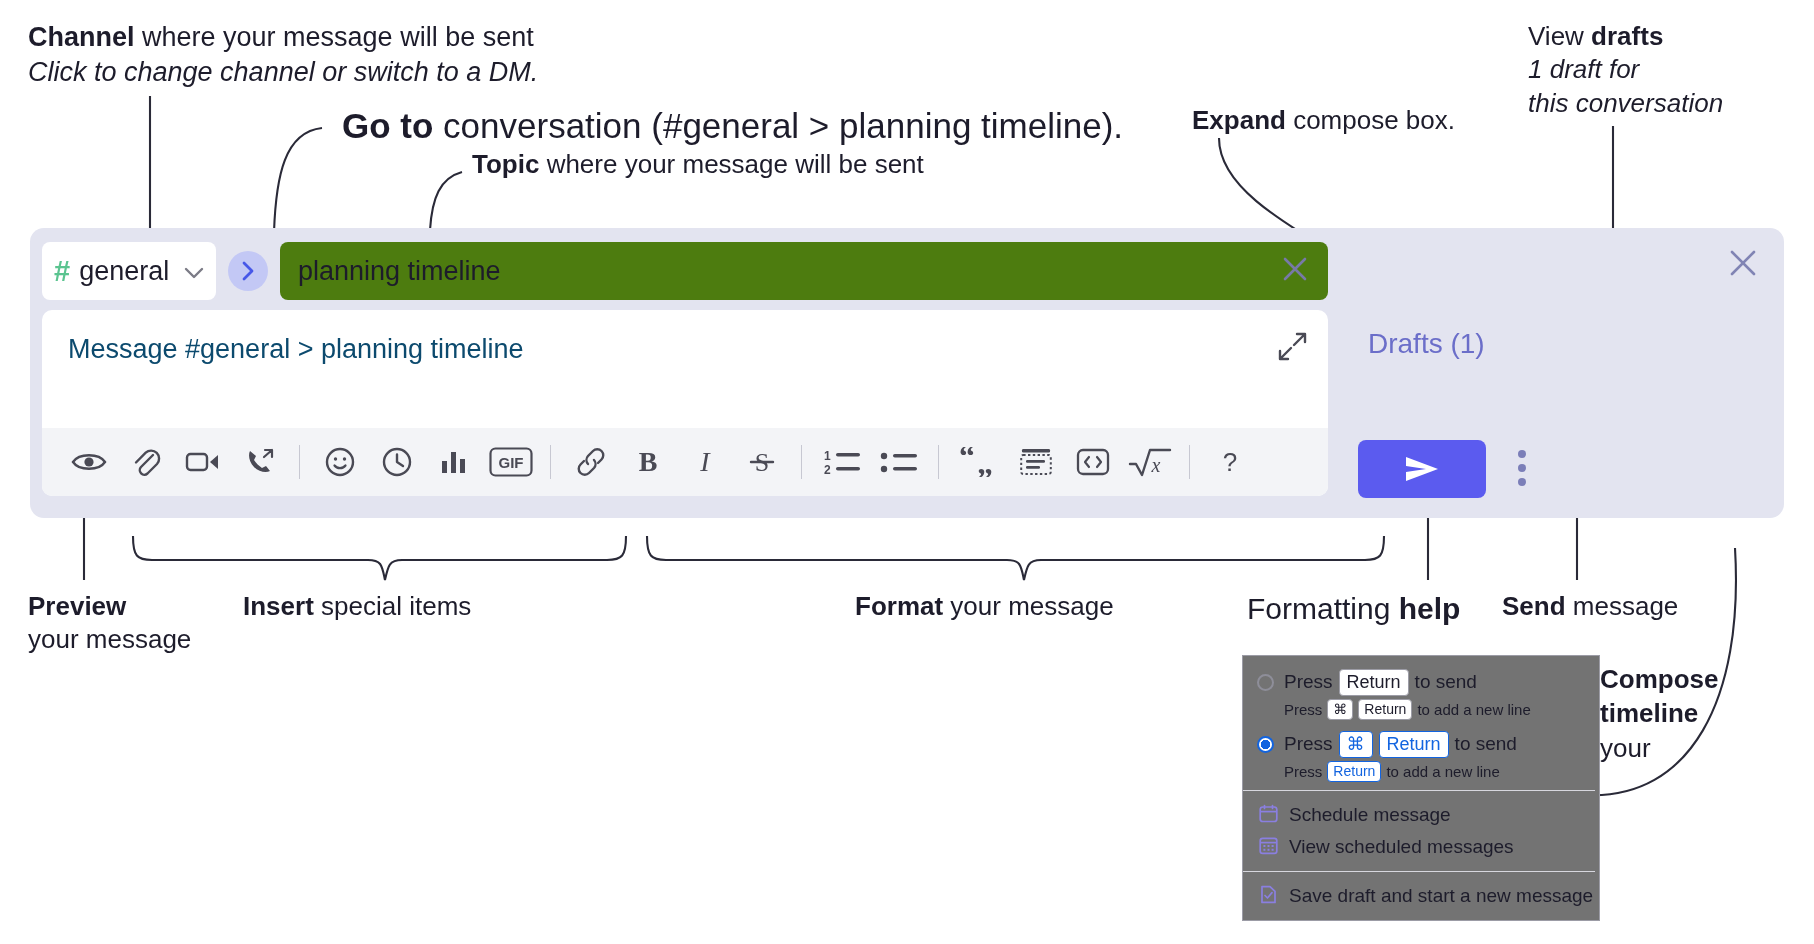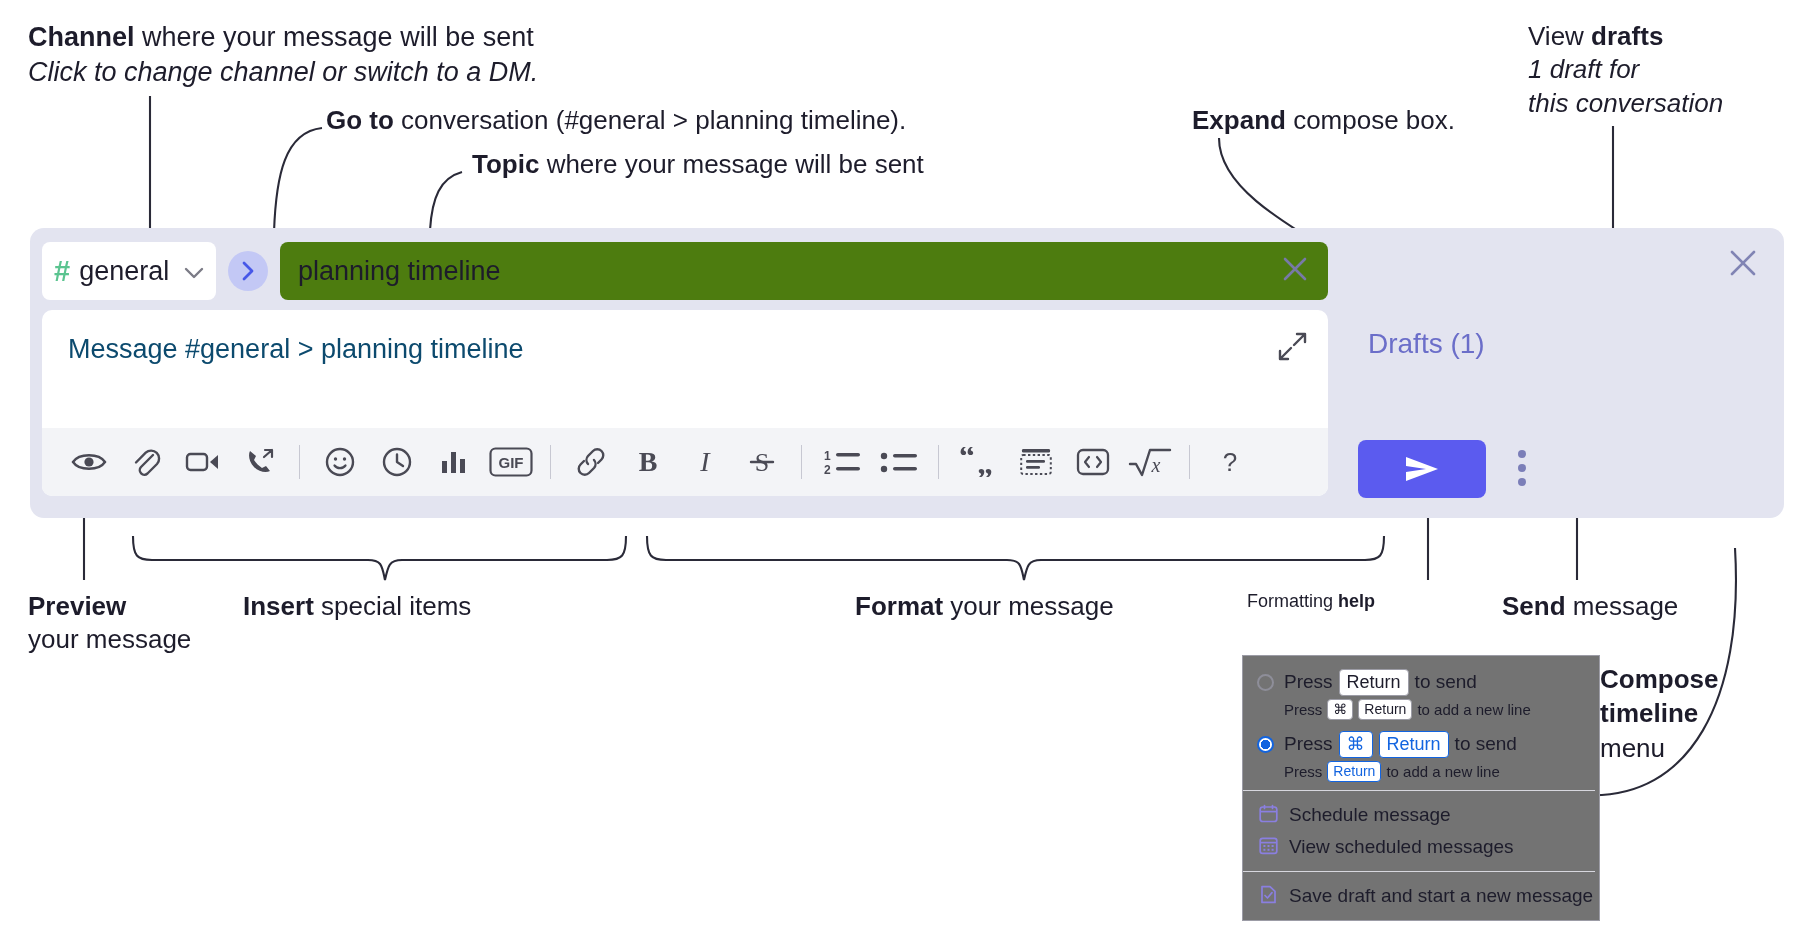--- a/index.html
+++ b/index.html
@@ -11,28 +11,28 @@
     position: relative;
     overflow: hidden;
   }
   .stage { position: absolute; inset: 0; }
 
   
   .anno { position: absolute; color: #1d1c2b; line-height: 1.28; white-space: nowrap; }
   .anno b { font-weight: 700; }
   .anno i { font-style: italic; }
   .a-top-left  { left: 28px;  top: 20px;  font-size: 27px; }
-  .a-goto      { left: 326px; top: 104px; font-size: 26px; }
+  .a-goto      { left: 342px; top: 104px; font-size: 35px; }
   .a-topic     { left: 472px; top: 148px; font-size: 26px; }
   .a-expand    { left: 1192px;top: 104px; font-size: 26px; }
   .a-drafts    { left: 1528px;top: 20px;  font-size: 26px; }
   .a-preview   { left: 28px;  top: 590px; font-size: 26px; white-space: normal; width: 200px; }
   .a-insert    { left: 243px; top: 590px; font-size: 26px; }
   .a-format    { left: 855px; top: 590px; font-size: 26px; }
-  .a-help      { left: 1247px;top: 590px; font-size: 18px; }
+  .a-help      { left: 1247px;top: 590px; font-size: 30px; }
   .a-send      { left: 1502px;top: 590px; font-size: 26px; }
   .a-compose   { left: 1600px;top: 662px; font-size: 26px; white-space: normal; width: 180px; line-height: 1.32; }
 
   
   .lines { position: absolute; inset: 0; pointer-events: none; }
 
   
   .compose {
     position: absolute; left: 30px; top: 228px; width: 1754px; height: 290px;
     background: #e3e4f0; border-radius: 14px;
@@ -199,21 +199,21 @@
     <span>Formatting </span><b>help</b>
   </div>
 
   <div class="anno a-send">
     <b>Send</b><span> message</span>
   </div>
 
   <div class="anno a-compose">
     <div><b>Compose</b></div>
     <div><b>timeline</b></div>
-    <div><span>menu</span></div>
+    <div><span>your</span></div>
   </div>
 
   <div class="compose">
 
     <div class="compose-inner">
 
       <div class="ctx-row">
 
         <div class="channel-pill">
           <span class="hash">#</span>

